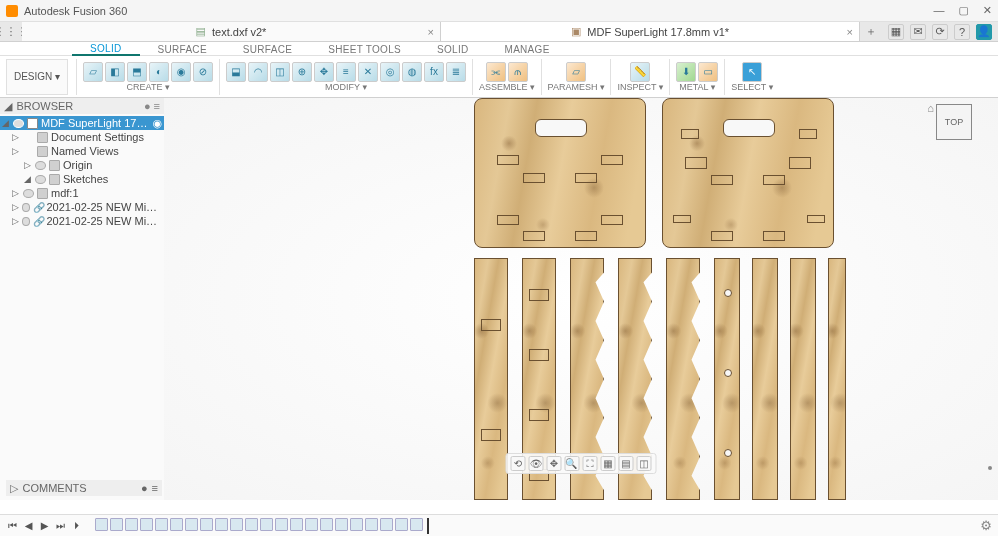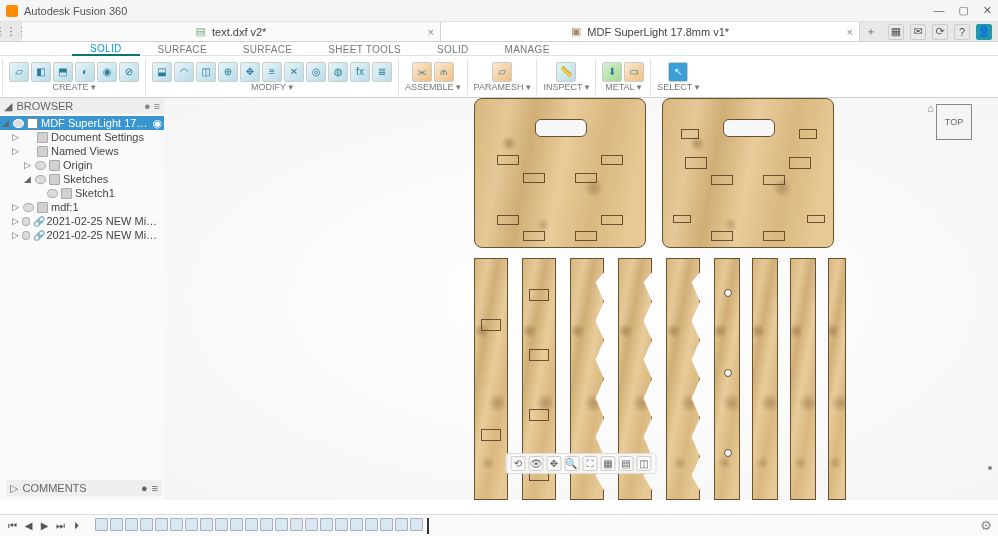--- a/index.html
+++ b/index.html
@@ -102,20 +102,21 @@
 <div class="ribbonrow">
   <div class="rtab active">SOLID</div>
   <div class="rtab">SURFACE</div>
   <div class="rtab">SURFACE</div>
   <div class="rtab">SHEET TOOLS</div>
   <div class="rtab">SOLID</div>
   <div class="rtab">MANAGE</div>
 </div>
 
 <div class="toolbar">
+  <div class="designbtn">DESIGN ▾</div>
   <div class="vline"></div>
   <div class="toolgroup">
     <div class="toolicons">
       <div class="tico">▱</div>
       <div class="tico">◧</div>
       <div class="tico">⬒</div>
       <div class="tico">◐</div>
       <div class="tico">◉</div>
       <div class="tico">⊘</div>
     </div>
@@ -209,26 +210,20 @@
             <span class="tri">▷</span>
             <span class="eye"></span>
             <span class="ico"></span>
             <span style="overflow:hidden;white-space:nowrap;text-overflow:ellipsis">Origin</span>
           </div>
           <div class="tnode indent2">
             <span class="tri">◢</span>
             <span class="eye"></span>
             <span class="ico"></span>
             <span style="overflow:hidden;white-space:nowrap;text-overflow:ellipsis">Sketches</span>
-          </div>
-          <div class="tnode indent3">
-            <span class="tri"></span>
-            <span class="eye"></span>
-            <span class="ico"></span>
-            <span style="overflow:hidden;white-space:nowrap;text-overflow:ellipsis">Sketch1</span>
           </div>
           <div class="tnode indent1">
             <span class="tri">▷</span>
             <span class="eye"></span>
             <span class="ico"></span>
             <span style="overflow:hidden;white-space:nowrap;text-overflow:ellipsis">mdf:1</span>
           </div>
           <div class="tnode indent1">
             <span class="tri">▷</span>
             <span class="eye"></span>

